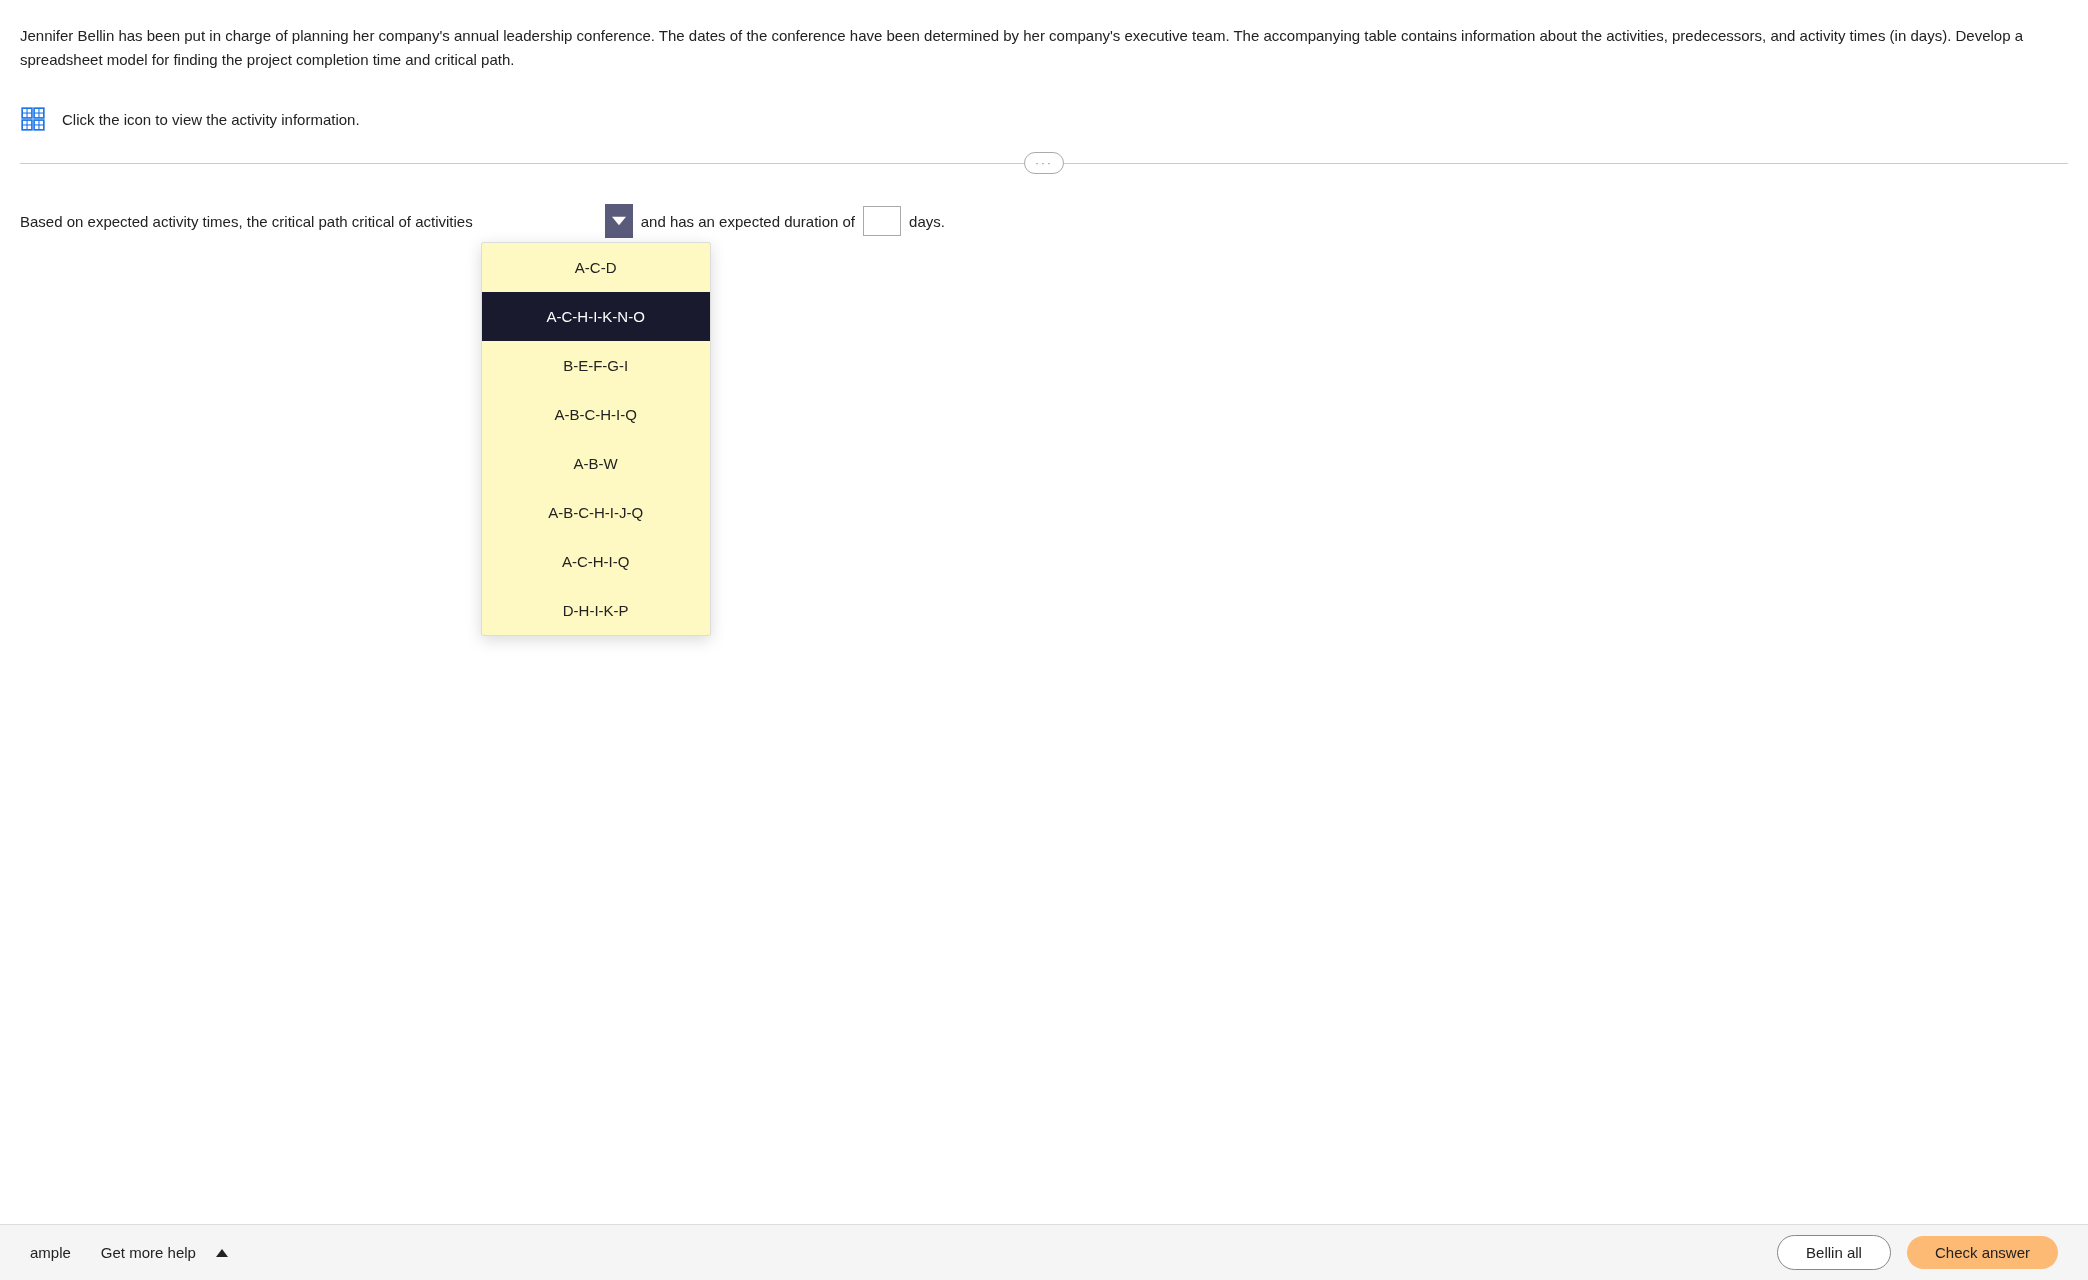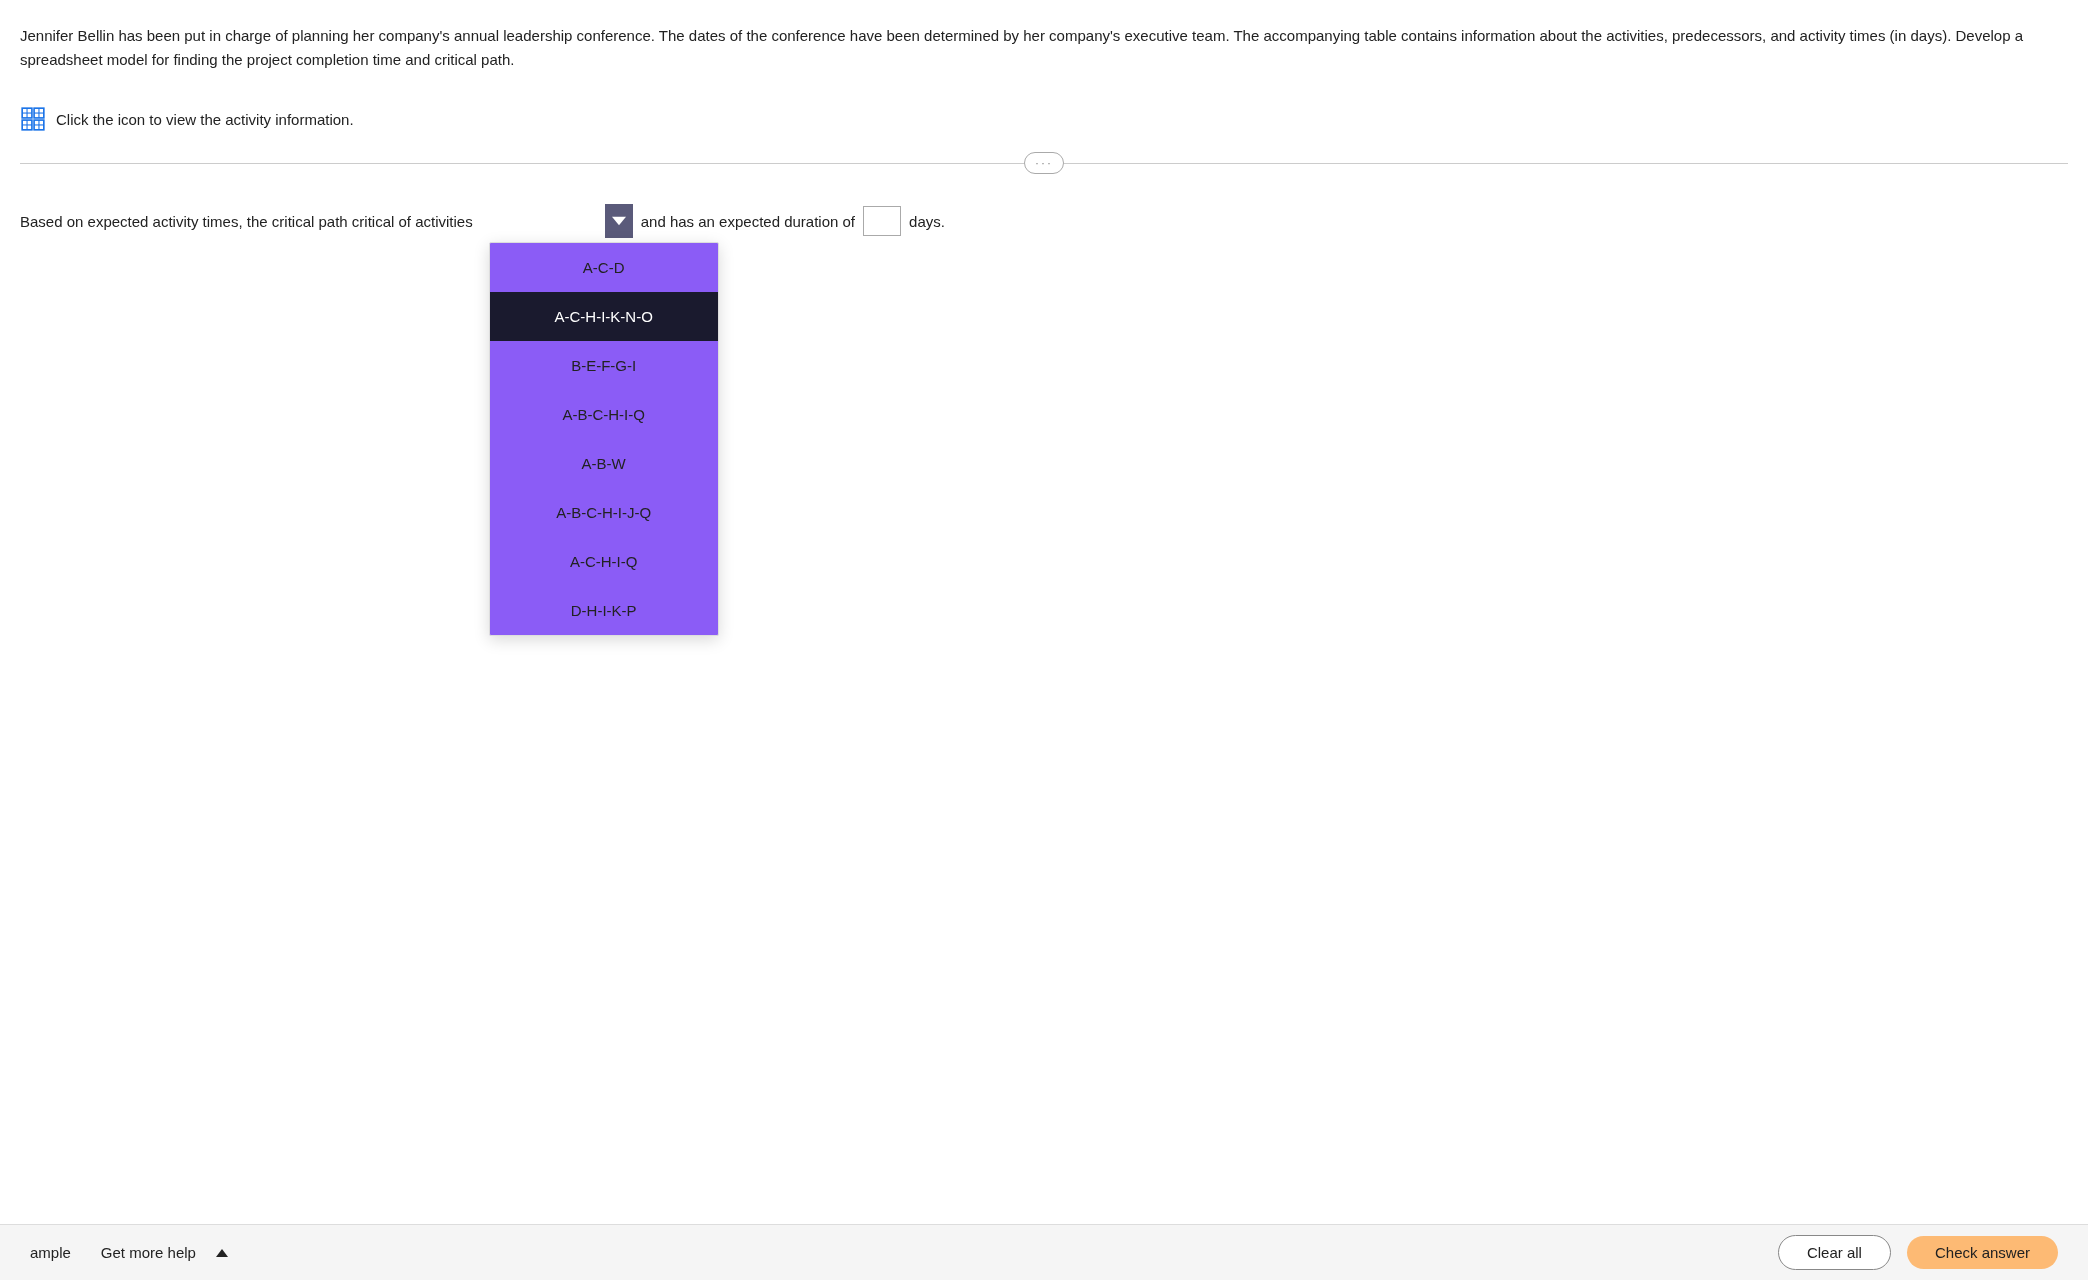--- a/index.html
+++ b/index.html
@@ -26,21 +26,21 @@
     .description-text {
       font-size: 15px;
       line-height: 1.6;
       color: #222;
       margin-bottom: 34px;
     }
 
     .icon-row {
       display: flex;
       align-items: center;
-      gap: 10px;
+      gap: 16px;
       margin-bottom: 20px;
     }
 
     .table-icon {
       width: 26px;
       height: 26px;
       display: inline-flex;
       align-items: center;
       justify-content: center;
       flex-shrink: 0;
@@ -142,23 +142,23 @@
       width: 38px;
       height: 30px;
       font-size: 15px;
       text-align: center;
       padding: 2px;
     }
 
     .dropdown-menu {
       position: absolute;
       top: 38px;
-      left: 8px;
+      left: 0;
       width: 230px;
-      background: #8b5cf6;
+      background: #fef9c3;
       border: 1px solid #ddd;
       box-shadow: 0 4px 16px rgba(0,0,0,0.15);
       z-index: 100;
       border-radius: 2px;
     }
 
     .dropdown-menu-item {
       padding: 16px 20px;
       font-size: 15px;
       color: #222;
@@ -307,16 +307,16 @@
 
 <div class="footer-bar">
   <div class="footer-left">
     <span class="footer-sample">ample</span>
     <span class="footer-help">
       <span>Get more help</span>
       <span class="chevron-up"></span>
     </span>
   </div>
   <div class="footer-right">
-    <button class="btn-clear">Clear all</button>
+    <button class="btn-clear">Bellin all</button>
     <button class="btn-check">Check answer</button>
   </div>
 </div>
 
 </body></html>

